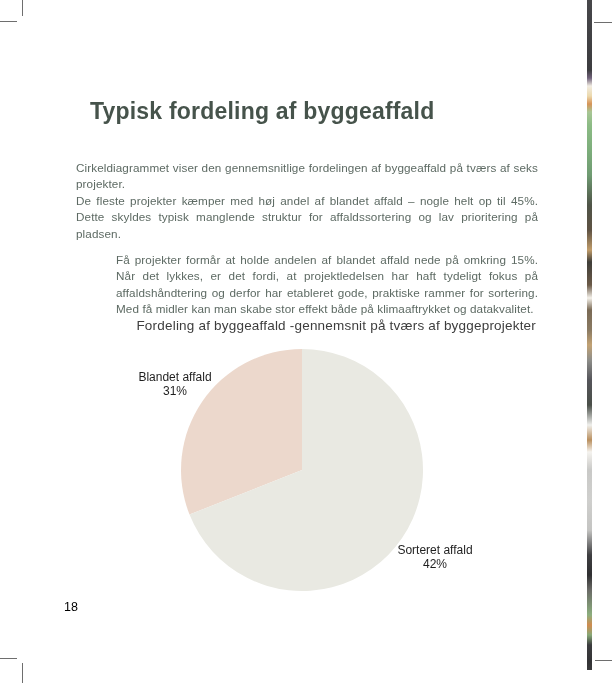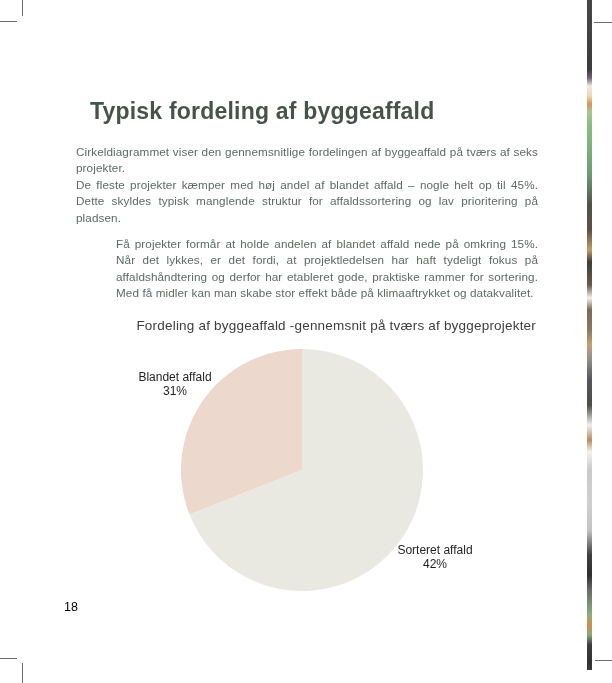--- a/index.html
+++ b/index.html
@@ -28,21 +28,21 @@
       #55555a 380px,#4a4f49 405px,#efefec 425px,#b98f5e 440px,#f5f3ef 452px,
       #c9c9c7 470px,#cfcfcd 500px,#c4c4c2 530px,#3f3f41 555px,#2f2f31 575px,
       #6a6a66 590px,#8cae7e 615px,#d08b4f 625px,#87a877 635px,#3c3c3e 645px,
       #333335 662px,#3a3a3c 670px);
   }
   .heading{
     position:absolute;left:76px;top:84px;margin:14px;
     font-size:23px;font-weight:700;letter-spacing:0.2px;color:#46534b;
   }
   .bodytext{
-    position:absolute;left:76px;top:144px;width:462px;
+    position:absolute;left:76px;top:160px;width:462px;
     font-size:11.7px;line-height:16.4px;letter-spacing:0.1px;
     color:#5d6a63;text-align:justify;
   }
   .bodytext p{margin:0;}
   .bodytext p.spaced{margin-top:10px;margin-left:40px;}
   .chart-title{
     position:absolute;left:76px;top:318px;width:460px;
     text-align:right;font-size:13.5px;color:#3d3d3d;letter-spacing:0.2px;
   }
   .pie-svg{position:absolute;left:180px;top:348px;}

